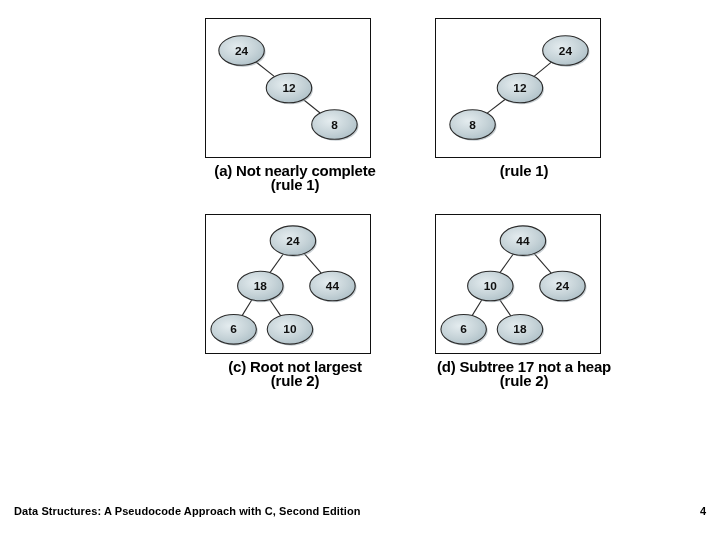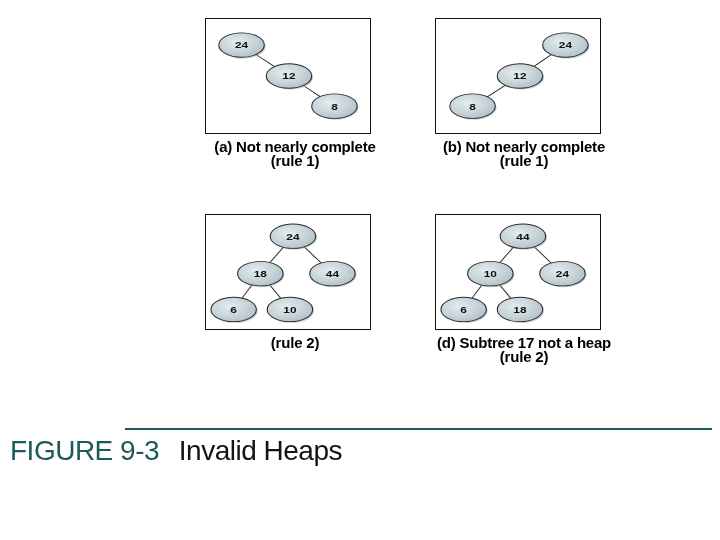--- a/index.html
+++ b/index.html
@@ -36,21 +36,21 @@
     width: 180px;
   }
   .cell-a { left: 15px;  top: 0px; }
   .cell-b { left: 243px; top: 0px; }
   .cell-c { left: 15px;  top: 196px; }
   .cell-d { left: 243px; top: 196px; }
 
   .panel-box {
     position: relative;
     width: 166px;
-    height: 116px;
+    height: 140px;
     border: 1.5px solid #111111;
     background: #ffffff;
     box-sizing: border-box;
   }
   .cell-b .panel-box, .cell-d .panel-box { margin-left: 2px; }
 
   .tree-svg {
     position: absolute;
     left: 0; top: 0;
     width: 100%;
@@ -208,21 +208,20 @@
               <text x="85" y="74.2" text-anchor="middle" class="node-label">12</text>
             </g>
             <g>
               <ellipse cx="38.4" cy="108.6" rx="23" ry="15" fill="#9aa8ae" opacity="0.55"></ellipse>
               <ellipse cx="37" cy="107" rx="23" ry="15" fill="url(#node-grad-b)" stroke="#2b2b2b" stroke-width="1.1"></ellipse>
               <text x="37" y="111.2" text-anchor="middle" class="node-label">8</text>
             </g>
           </svg>
       </div>
       <div class="panel-caption">
-        <span class="caption-rule-line">(b) Not nearly complete</span>
         <span class="caption-rule-line">(rule 1)</span>
       </div>
     </div>
 
     <div class="panel-cell cell-c">
       <div class="panel-box">
         <svg class="tree-svg" viewBox="0 0 166 140" preserveAspectRatio="none">
             <defs>
               <radialGradient id="node-grad-c" cx="40%" cy="38%" r="75%">
                 <stop offset="0%" stop-color="#e4ecef"></stop>
@@ -255,20 +254,21 @@
               <text x="28" y="120.2" text-anchor="middle" class="node-label">6</text>
             </g>
             <g>
               <ellipse cx="86.4" cy="117.6" rx="23" ry="15" fill="#9aa8ae" opacity="0.55"></ellipse>
               <ellipse cx="85" cy="116" rx="23" ry="15" fill="url(#node-grad-c)" stroke="#2b2b2b" stroke-width="1.1"></ellipse>
               <text x="85" y="120.2" text-anchor="middle" class="node-label">10</text>
             </g>
           </svg>
       </div>
       <div class="panel-caption">
+        <span class="caption-rule-line">(c) Root not largest</span>
         <span class="caption-rule-line">(rule 2)</span>
       </div>
     </div>
 
     <div class="panel-cell cell-d">
       <div class="panel-box">
         <svg class="tree-svg" viewBox="0 0 166 140" preserveAspectRatio="none">
             <defs>
               <radialGradient id="node-grad-d" cx="40%" cy="38%" r="75%">
                 <stop offset="0%" stop-color="#e4ecef"></stop>
@@ -308,22 +308,19 @@
           </svg>
       </div>
       <div class="panel-caption">
         <span class="caption-rule-line">(d) Subtree 17 not a heap</span>
         <span class="caption-rule-line">(rule 2)</span>
       </div>
     </div>
 
   </div>
 
-  <div id="figure-title-row">
-    <div id="figure-title-rule"></div>
-    <div id="figure-title-text">
-      <span id="figure-number">FIGURE 9-3</span>
-      <span id="figure-name">Invalid Heaps</span>
-    </div>
+
+  <div id="footer-bar">
+    <div id="footer-text">Data Structures: A Pseudocode Approach with C, Second Edition</div>
+    <div id="footer-page">4</div>
   </div>
 
-
 </div>
 
 </body></html>

